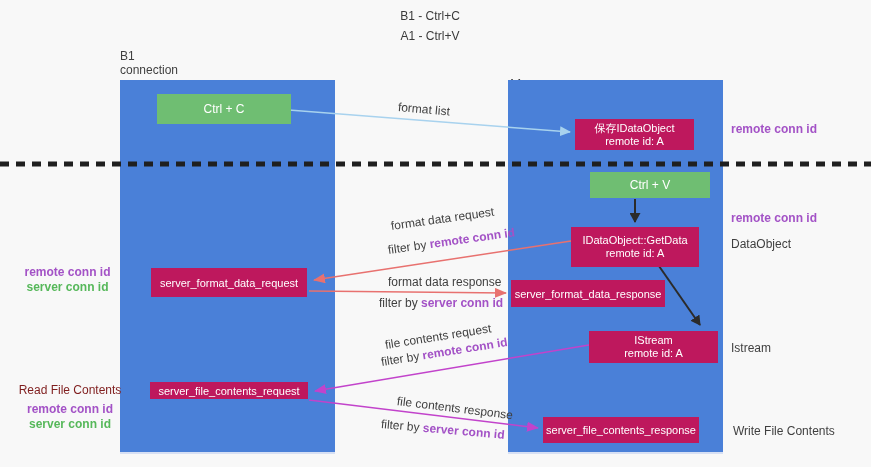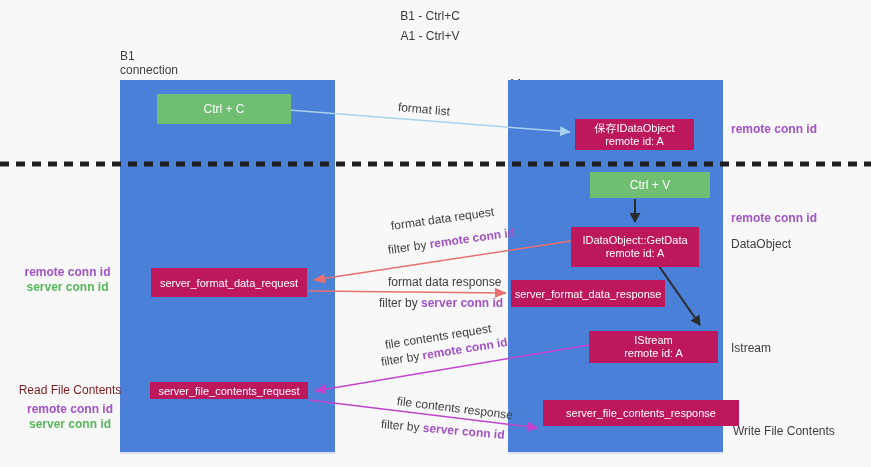--- a/index.html
+++ b/index.html
@@ -108,21 +108,21 @@
 
   <div class="box orange two" style="left:589px;top:331px;width:129px;height:32px;">
     <span>IStream</span>
     <span>remote id: A</span>
   </div>
 
   <div class="box orange" style="left:150px;top:382px;width:158px;height:17px;">
     <span class="mono-label">server_file_contents_request</span>
   </div>
 
-  <div class="box orange" style="left:543px;top:400px;width:196px;height:26px;">
+  <div class="box orange" style="left:543px;top:417px;width:156px;height:26px;">
     <span class="mono-label">server_file_contents_response</span>
   </div>
 
   <div class="arrow-label" style="left:398px;top:100px;transform:rotate(5deg);">format list</div>
 
   <div class="arrow-label" style="left:391px;top:219px;transform:rotate(-8deg);">format data request</div>
   <div class="arrow-label" style="left:388px;top:243px;transform:rotate(-8deg);">
     <span>filter by </span><span class="key-purple">remote conn id</span>
   </div>
 

